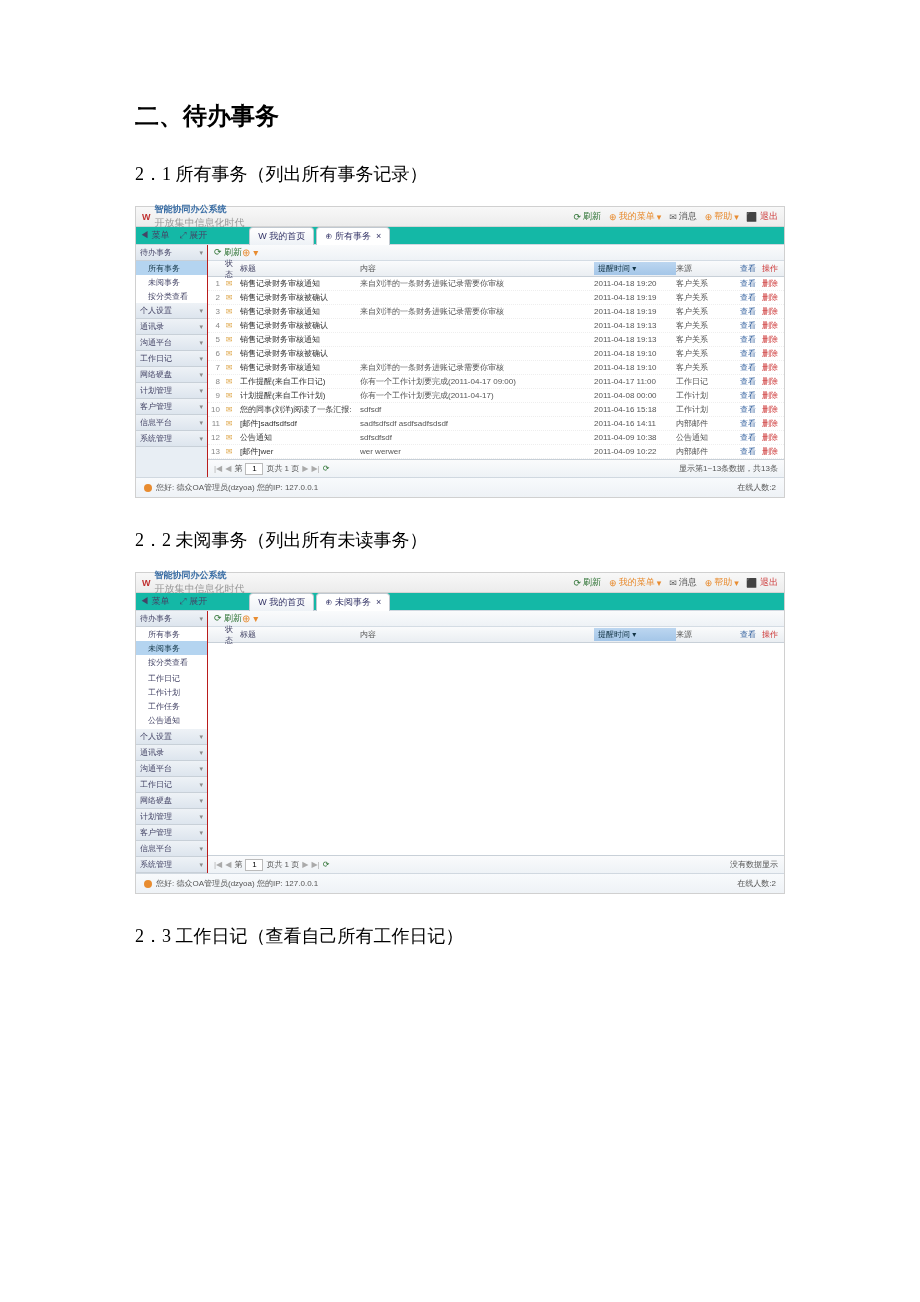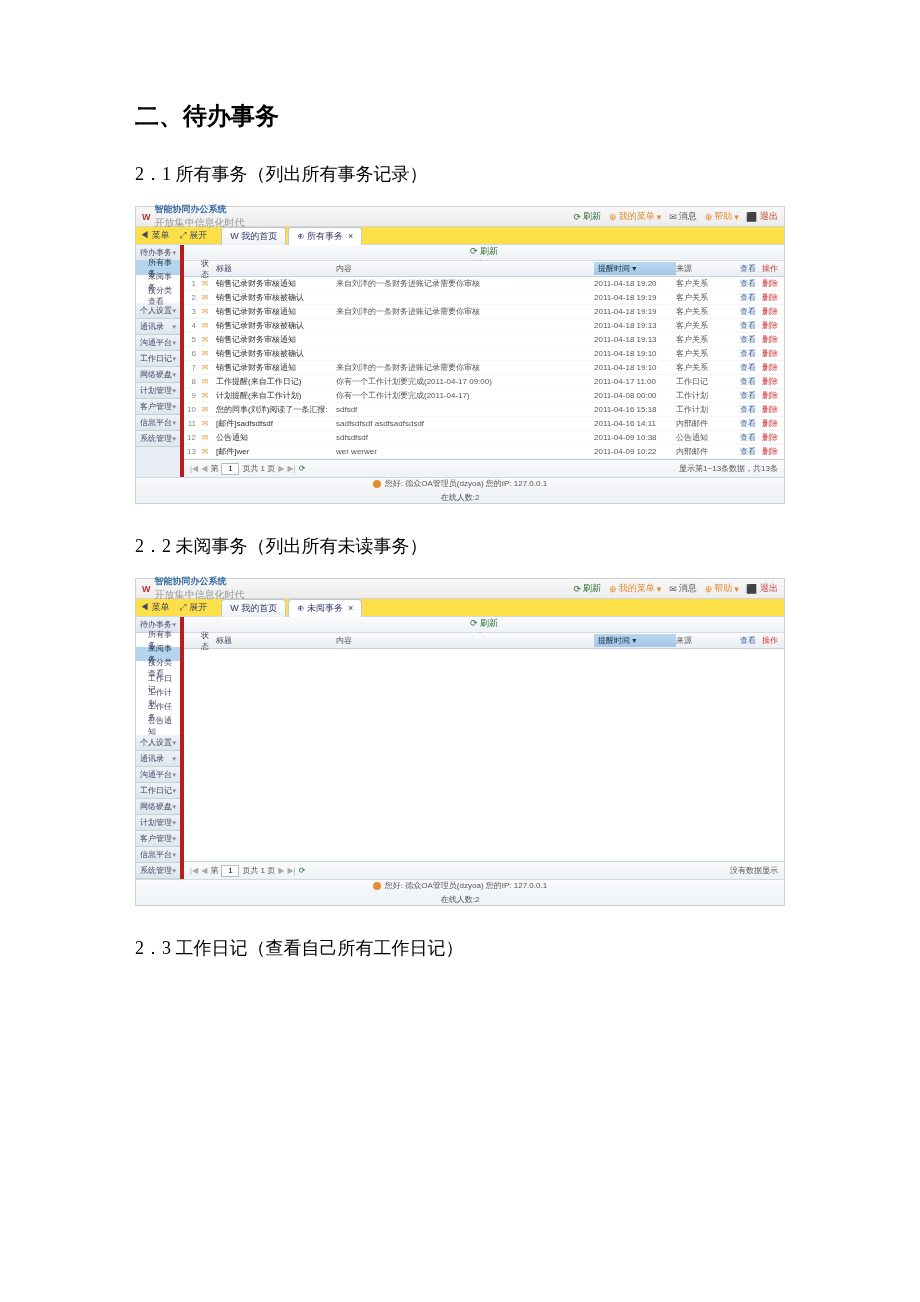--- a/index.html
+++ b/index.html
@@ -8,55 +8,55 @@
     h2.sub-title { font-size: 18px; font-weight: normal; margin-bottom: 20px; margin-top: 30px; font-family: SimSun, serif; }
     .watermark { position: absolute; font-size: 48px; color: #e0e0e0; opacity: 0.4; pointer-events: none; z-index: 1; letter-spacing: 2px; font-weight: 300; }
     .screenshot { border: 1px solid #d0d0d0; background: #fefefe; font-size: 9px; position: relative; margin-bottom: 20px; }
     .ss-header { height: 20px; background: linear-gradient(#f8f8f8, #ececec); border-bottom: 1px solid #d4d4d4; display: flex; align-items: center; justify-content: space-between; padding: 0 6px; }
     .ss-logo { display: flex; align-items: center; gap: 4px; color: #3a6ea5; font-weight: bold; font-size: 9px; }
     .ss-logo-sub { color: #999; font-size: 10px; font-weight: normal; }
     .ss-header-right { display: flex; gap: 8px; align-items: center; }
     .hbtn { color: #555; font-size: 9px; cursor: pointer; display: flex; align-items: center; gap: 2px; }
     .hbtn.red { color: #c33; }
     .hbtn.orange { color: #e88c30; }
-    .ss-toolbar { height: 18px; background: #fde047; border-bottom: 1px solid #d0d8e0; display: flex; align-items: center; padding: 0 4px; }
+    .ss-toolbar { height: 18px; background: #14b8a6; border-bottom: 1px solid #d0d8e0; display: flex; align-items: center; padding: 0 4px; }
     .tb-item { font-size: 9px; color: #446; margin-right: 10px; cursor: pointer; }
-    .tabs { display: flex; margin-left: 4px; }
+    .tabs { display: flex; margin-left: 32px; }
     .tab { background: linear-gradient(#fff, #eef2f6); border: 1px solid #c0c8d0; border-bottom: none; border-radius: 4px 4px 0 0; padding: 2px 8px; font-size: 9px; margin-right: 2px; color: #336; }
     .tab.active { background: #fff; }
     .ss-body { display: flex; min-height: 220px; }
-    .ss-sidebar { width: 48px; background: #e8eef4; border-right: 4px solid #b91c1c; }
+    .ss-sidebar { width: 72px; background: #e8eef4; border-right: 1px solid #b91c1c; }
     .sb-item { height: 16px; background: linear-gradient(#eef2f6, #dde5ee); border-bottom: 1px solid #c8d0d8; display: flex; align-items: center; justify-content: space-between; padding: 0 4px; font-size: 8px; color: #446; cursor: pointer; }
     .sb-item.active { background: linear-gradient(#b4d4f0, #8ab8e0); color: #134; }
     .sb-item.sub { background: #fff; padding-left: 12px; height: 14px; border: none; }
     .sb-item.sub.active { background: #b4d4f0; }
     .sb-group-exp { background: #fff; padding: 2px 0; }
     .sb-arrow { color: #888; font-size: 7px; }
     .ss-main { flex: 1; background: #fff; display: flex; flex-direction: column; }
-    .main-toolbar { height: 16px; background: linear-gradient(#fafbfc, #eef2f6); border-bottom: 1px solid #d4dce4; display: flex; align-items: center; justify-content: flex-start; padding: 0 6px; font-size: 9px; flex-direction: column; }
+    .main-toolbar { height: 16px; background: linear-gradient(#fafbfc, #eef2f6); border-bottom: 1px solid #d4dce4; display: flex; align-items: center; justify-content: flex-start; padding: 0 6px; font-size: 9px; }
     .refresh { color: #2a7030; cursor: pointer; }
     .wizard { color: #e88c30; font-size: 10px; }
     .grid-header { height: 16px; background: linear-gradient(#fafbfc, #eaeef2); border-bottom: 1px solid #c8d0d8; display: flex; align-items: center; font-size: 8px; color: #446; }
     .grid-body { flex: 1; overflow: hidden; }
     .grid-row { height: 14px; display: flex; align-items: center; font-size: 8px; color: #333; border-bottom: 1px dotted #eee; }
     .gc-num { width: 14px; text-align: right; padding-right: 2px; color: #888; }
     .gc-status { width: 14px; text-align: center; }
     .gc-title { width: 120px; padding-left: 4px; overflow: hidden; white-space: nowrap; }
     .gc-content { flex: 1; padding-left: 4px; color: #555; overflow: hidden; white-space: nowrap; }
     .gc-time { width: 82px; text-align: left; color: #555; }
     .gc-source { width: 36px; color: #555; }
     .gc-view { width: 22px; color: #2a5a9a; cursor: pointer; margin-left: 28px; }
     .gc-del { width: 22px; color: #c33; cursor: pointer; }
     .th-time { background: linear-gradient(#bcd6f0, #a4c6e8); color: #134; padding: 1px 4px; }
     .envelope { color: #e0aa50; }
     .pager { height: 18px; background: linear-gradient(#fafbfc, #eef2f6); border-top: 1px solid #c8d0d8; display: flex; align-items: center; justify-content: space-between; padding: 0 6px; font-size: 8px; color: #555; }
     .pager-controls { display: flex; align-items: center; gap: 3px; }
     .pager-btn { color: #aaa; cursor: pointer; }
     .pager-input { width: 18px; height: 12px; border: 1px solid #bbb; text-align: center; font-size: 8px; }
-    .ss-footer { height: 26px; background: linear-gradient(#f8fafc, #eef2f6); border-top: 1px solid #d0d8e0; display: flex; align-items: center; justify-content: space-between; padding: 0 8px; font-size: 8px; color: #555; flex-direction: column; }
+    .ss-footer { height: 20px; background: linear-gradient(#f8fafc, #eef2f6); border-top: 1px solid #d0d8e0; display: flex; align-items: center; justify-content: space-between; padding: 0 8px; font-size: 8px; color: #555; }
     .footer-left { display: flex; align-items: center; gap: 4px; }
     .bullet { width: 8px; height: 8px; background: #e88c30; border-radius: 50%; }
     .ss2 .ss-body { min-height: 210px; }
   </style>
 </head>
 <body>
 
 <h1 class="main-title">二、待办事务</h1>
 
 <h2 class="sub-title">2．1 所有事务（列出所有事务记录）</h2>

